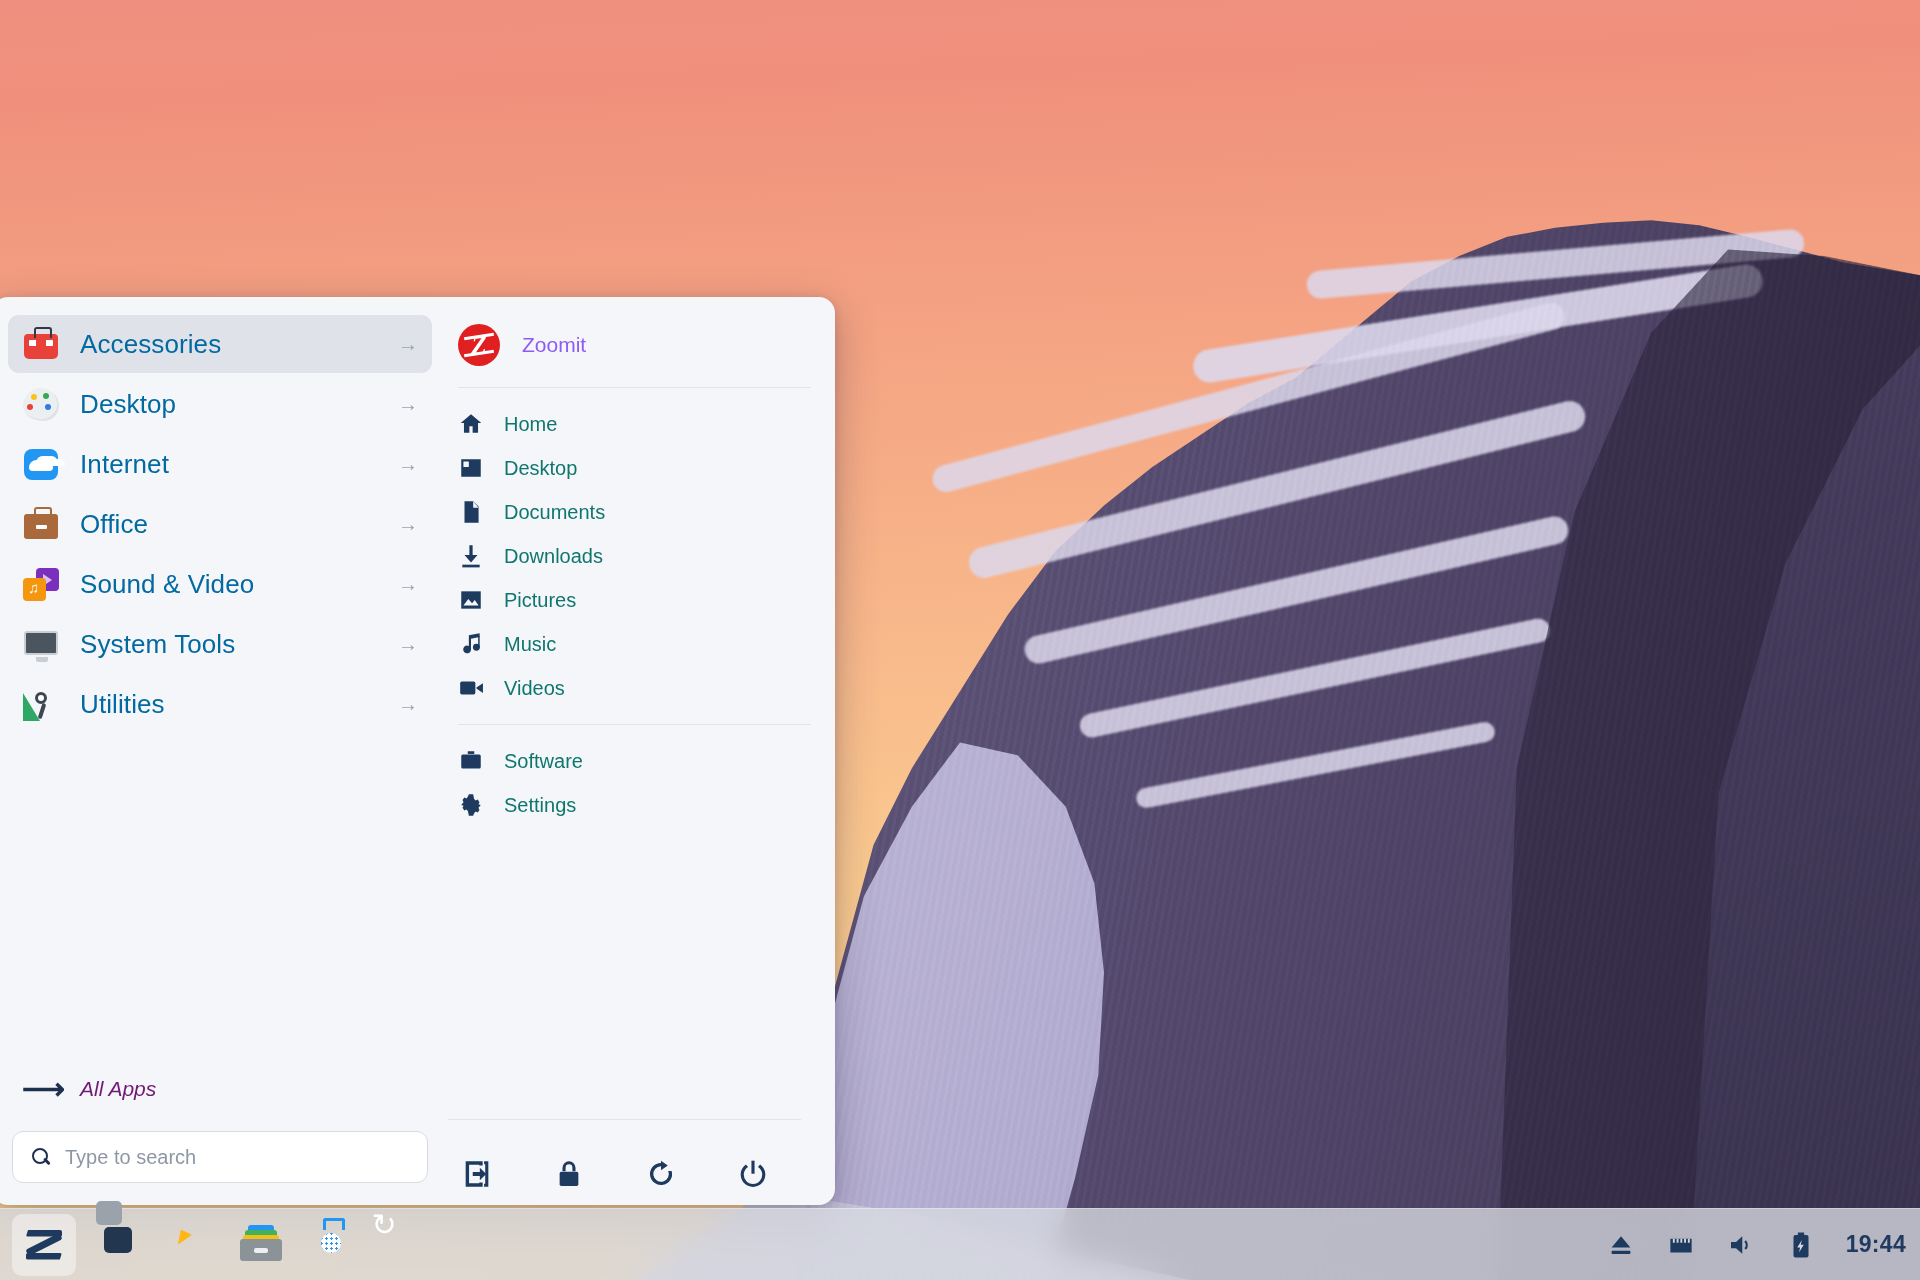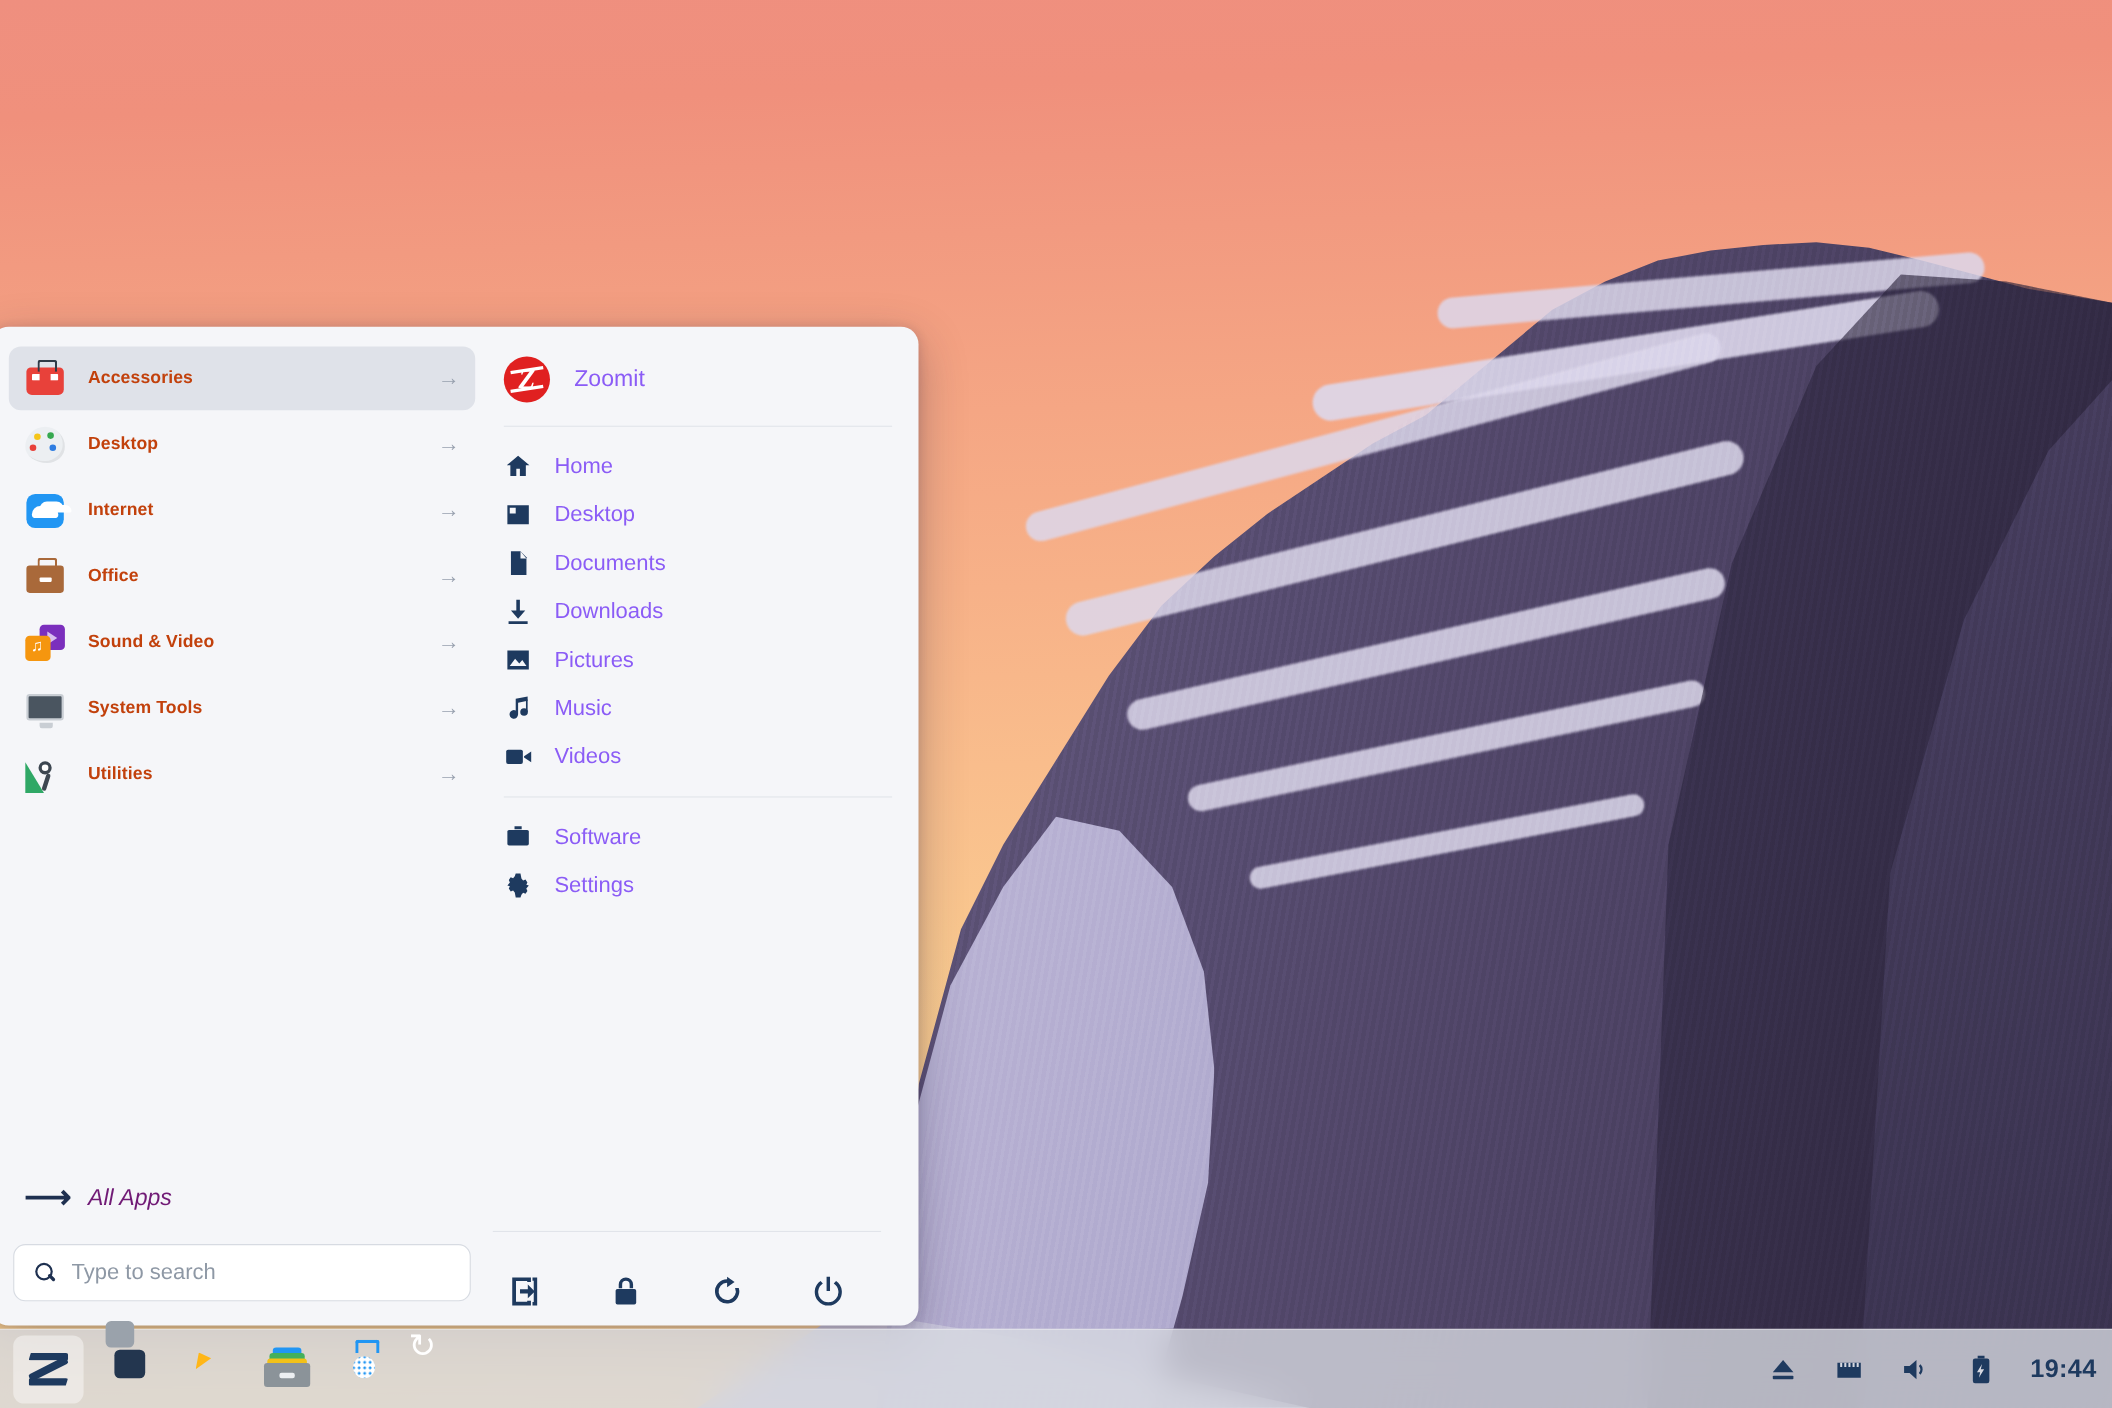--- a/index.html
+++ b/index.html
@@ -127,21 +127,21 @@
     display:flex; flex-direction:column;
   }
   .cat-list { display:flex; flex-direction:column; gap:2px; }
   .cat-row {
     display:flex; align-items:center;
     height:58px; padding:0 14px;
     border-radius:11px; cursor:pointer;
   }
   .cat-row.selected { background:#dfe2e9; }
   .cat-icon { width:38px; height:38px; flex:0 0 38px; position:relative; margin-right:20px; }
-  .cat-label { font-size:16px; color:#c2410c; flex:1; letter-spacing:.1px;font-weight:bold; }
+  .cat-label { font-size:26px; color:#0369a1; flex:1; letter-spacing:.1px; }
   .cat-arrow { font-size:20px; color:#97a0ae; line-height:1; }
 
   
   .ic-toolbox { background:#e8413a; border-radius:4px 4px 5px 5px; position:absolute;
                 left:2px; top:9px; width:34px; height:25px; }
   .ic-toolbox:before { content:""; position:absolute; left:10px; top:-7px; width:14px; height:9px;
                 border:2.5px solid #2f3a47; border-bottom:none; border-radius:3px 3px 0 0; }
   .ic-toolbox:after { content:""; position:absolute; left:5px; top:6px; width:24px; height:6px;
                 background:
                  linear-gradient(#fff,#fff) left/7px 6px no-repeat,
@@ -237,21 +237,21 @@
   .fav-app-label { font-size:21px; color:#8b5cf6; }
 
   .sep { height:1px; background:#e1e4ea; margin:14px 0 14px 10px; }
 
   .place-list, .sys-list { display:flex; flex-direction:column; }
   .place-row {
     display:flex; align-items:center; gap:20px;
     height:44px; padding:0 10px; border-radius:9px; cursor:pointer;
   }
   .place-ic { width:26px; height:26px; flex:0 0 26px; position:relative; color:#1f3a5f; }
-  .place-label { font-size:20px; color:#8b5cf6; }
+  .place-label { font-size:20px; color:#0f766e; }
 
   
   .gi { position:absolute; inset:0; }
   .gi svg { width:26px; height:26px; fill:#1e3a5f; display:block; }
 
   .menu-actions {
     margin-top:auto;
     border-top:1px solid #e1e4ea;
     display:flex; align-items:center; gap:58px;
     padding:22px 0 0 12px; margin-right:10px;

